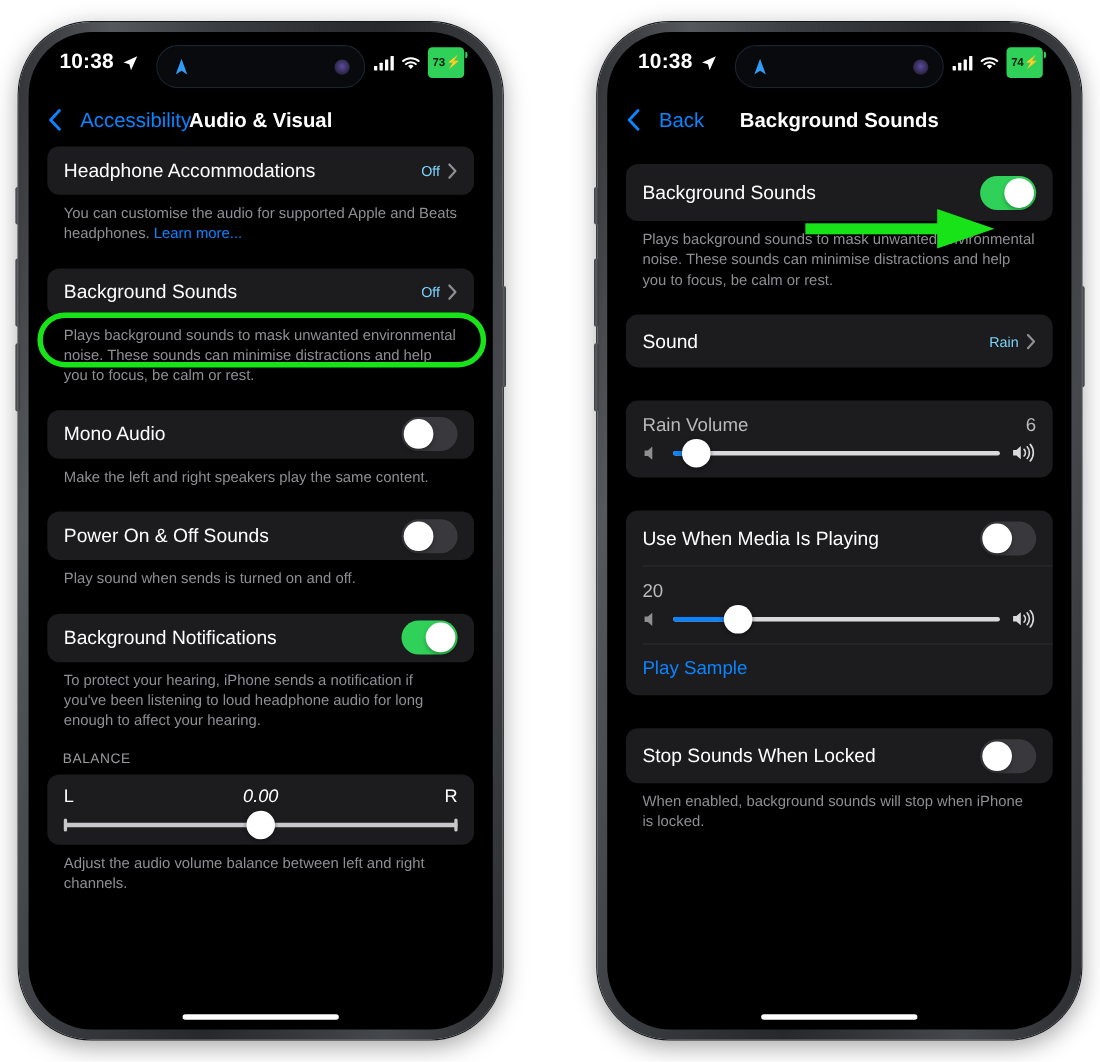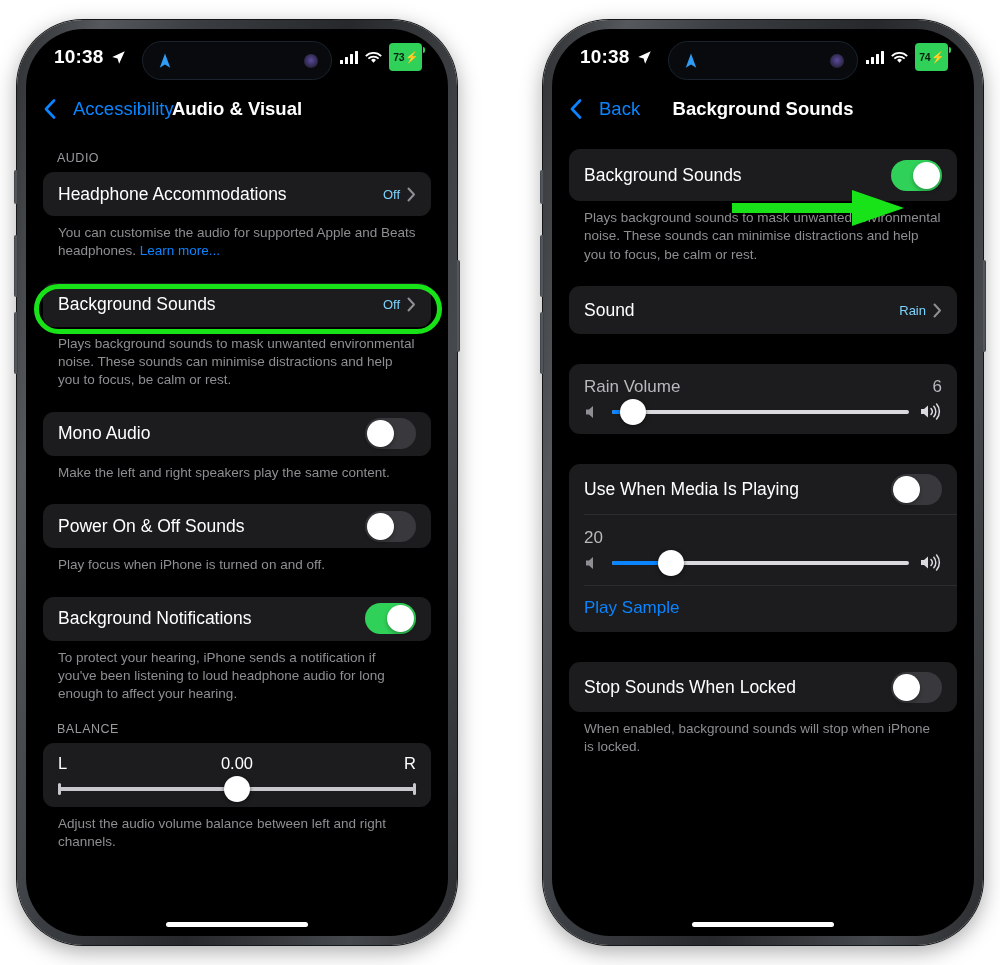--- a/index.html
+++ b/index.html
@@ -271,21 +271,21 @@
   .balance-card { padding: 11px 0 6px; }
   .balance-head {
     display: flex;
     align-items: center;
     padding: 0 15px;
     color: #fff;
     font-size: 16.5px;
   }
   .balance-head .lr { width: 30px; }
   .balance-head .lr.r { text-align: right; }
-  .balance-head .mid { flex: 1; text-align: center; }
+  .balance-head .mid { flex: 1; text-align: center; font-style: italic; }
   .balance-track-wrap { padding: 14px 15px 10px; position: relative; }
   .balance-track {
     position: relative;
     height: 4px;
     background: #c7c7cc;
     border-radius: 2px;
   }
   .balance-track::before, .balance-track::after {
     content:"";
     position:absolute;
@@ -389,21 +389,20 @@
           <svg class="chev-left" width="12" height="20" viewBox="0 0 12 20">
             <path d="M10 1.5 L2 10 L10 18.5" stroke="#0a84ff" stroke-width="2.6" fill="none" stroke-linecap="round" stroke-linejoin="round"></path>
           </svg>
           <span>Accessibility</span>
         </div>
         <div class="nav-title">Audio &amp; Visual</div>
       </div>
 
       <div class="content">
 
-        <div class="section-header">AUDIO</div>
 
         <div class="card">
           <div class="row">
             <span class="label">Headphone Accommodations</span>
             <span class="value">Off</span>
             <svg class="chev-right" width="9" height="15" viewBox="0 0 9 15">
               <path d="M1.5 1.5 L7 7.5 L1.5 13.5" stroke="#8e8e93" stroke-width="2" fill="none" stroke-linecap="round" stroke-linejoin="round"></path>
             </svg>
           </div>
         </div>
@@ -437,21 +436,21 @@
         <div class="gap-md"></div>
 
         <div class="card">
           <div class="row">
             <span class="label">Power On &amp; Off Sounds</span>
             <span class="toggle">
                 <span class="knob"></span>
               </span>
           </div>
         </div>
-        <div class="footnote">Play focus when iPhone is turned on and off.</div>
+        <div class="footnote">Play sound when sends is turned on and off.</div>
 
         <div class="gap-md"></div>
 
         <div class="card">
           <div class="row">
             <span class="label">Background Notifications</span>
             <span class="toggle on">
                 <span class="knob"></span>
               </span>
           </div>

